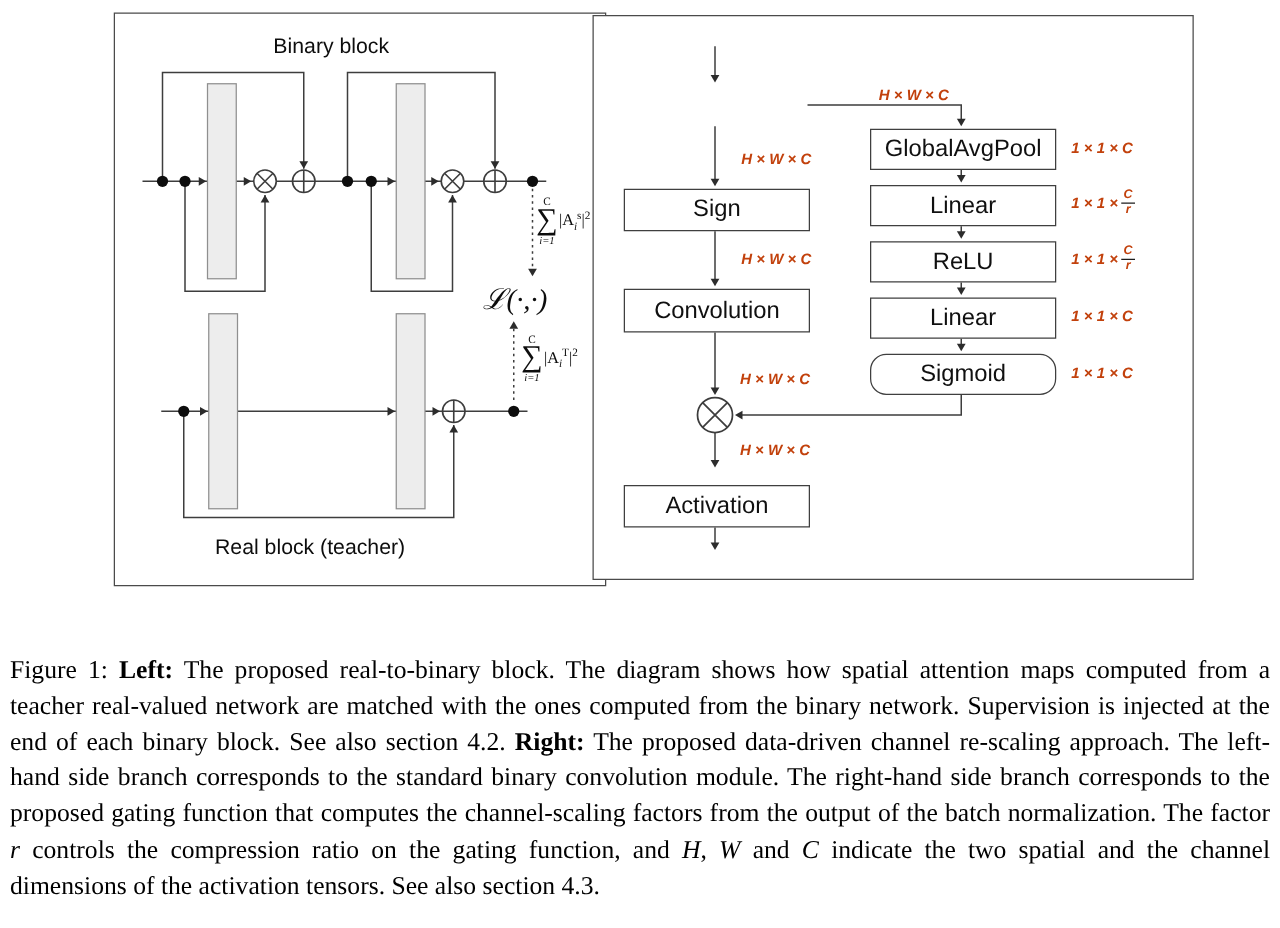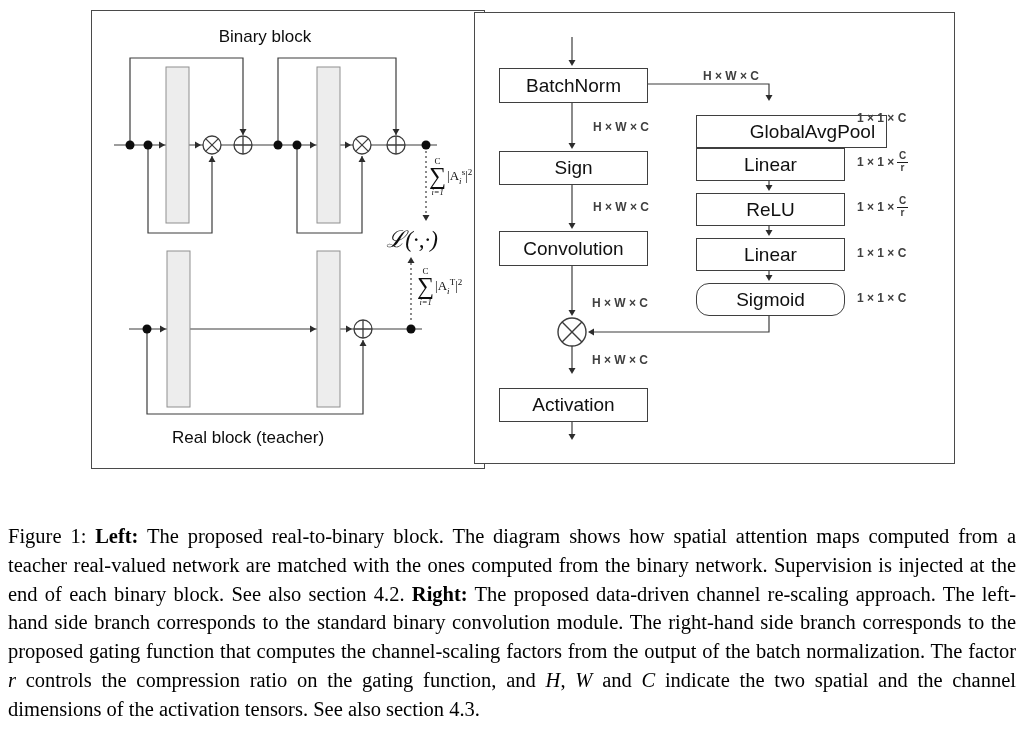--- a/index.html
+++ b/index.html
@@ -24,26 +24,26 @@
   .f-body{font-size:13px;}
   .f-body sub{font-size:9px;font-style:italic;}
   .f-body sup{font-size:9px;}
   
   .rbox{position:absolute;border:1.5px solid #3f3f3f;background:#fff;display:flex;align-items:center;justify-content:center;
         font-size:19px;color:#101010;}
   .bx-batchnorm{left:24px;top:55px;width:147px;height:33px;}
   .bx-sign{left:24px;top:138px;width:147px;height:32px;}
   .bx-conv{left:24px;top:218px;width:147px;height:33px;}
   .bx-act{left:24px;top:363px;width:147px;height:32px;margin-top:12px;}
-  .bx-gap{left:221px;top:102px;width:147px;height:31px;padding-left:42px;}
+  .bx-gap{left:221px;top:90px;width:147px;height:31px;}
   .bx-lin1{left:221px;top:135px;width:147px;height:31px;}
   .bx-relu{left:221px;top:180px;width:147px;height:31px;}
   .bx-lin2{left:221px;top:225px;width:147px;height:31px;}
   .bx-sig{left:221px;top:270px;width:147px;height:31px;border-radius:13px;}
-  .dimlbl{position:absolute;font-size:12px;font-weight:600;color:#404040;white-space:nowrap;}
+  .dimlbl{position:absolute;font-size:12px;font-weight:600;color:#c2410c;white-space:nowrap;font-style:italic;}
   .hwc-branch{left:211px;top:56px;width:90px;text-align:center;}
   .hwc-sign{left:118px;top:107px;}
   .hwc-conv{left:118px;top:187px;}
   .hwc-ox-top{left:117px;top:283px;}
   .hwc-ox-bot{left:117px;top:340px;}
   .dim-gap{left:382px;top:98px;}
   .dim-lin1{left:382px;top:138px;display:flex;align-items:center;gap:3px;}
   .dim-relu{left:382px;top:183px;display:flex;align-items:center;gap:3px;}
   .dim-lin2{left:382px;top:233px;}
   .dim-sig{left:382px;top:278px;}
@@ -190,23 +190,20 @@
         <polygon points="97,427 93.5,421 100.5,421"></polygon>
         <polygon points="294,88 290.5,82 297.5,82"></polygon>
         <polygon points="294,133 290.5,127 297.5,127"></polygon>
         <polygon points="294,178 290.5,172 297.5,172"></polygon>
         <polygon points="294,223 290.5,217 297.5,217"></polygon>
         <polygon points="294,268 290.5,262 297.5,262"></polygon>
         <polygon points="113,319 119,315.5 119,322.5"></polygon>
       </g>
     </svg>
 
-    <div class="rbox bx-batchnorm">
-        <span>BatchNorm</span>
-      </div>
     <div class="rbox bx-conv">
         <span>Convolution</span>
       </div>
     <div class="rbox bx-sign">
         <span>Sign</span>
       </div>
     <div class="rbox bx-act">
         <span>Activation</span>
       </div>
 

